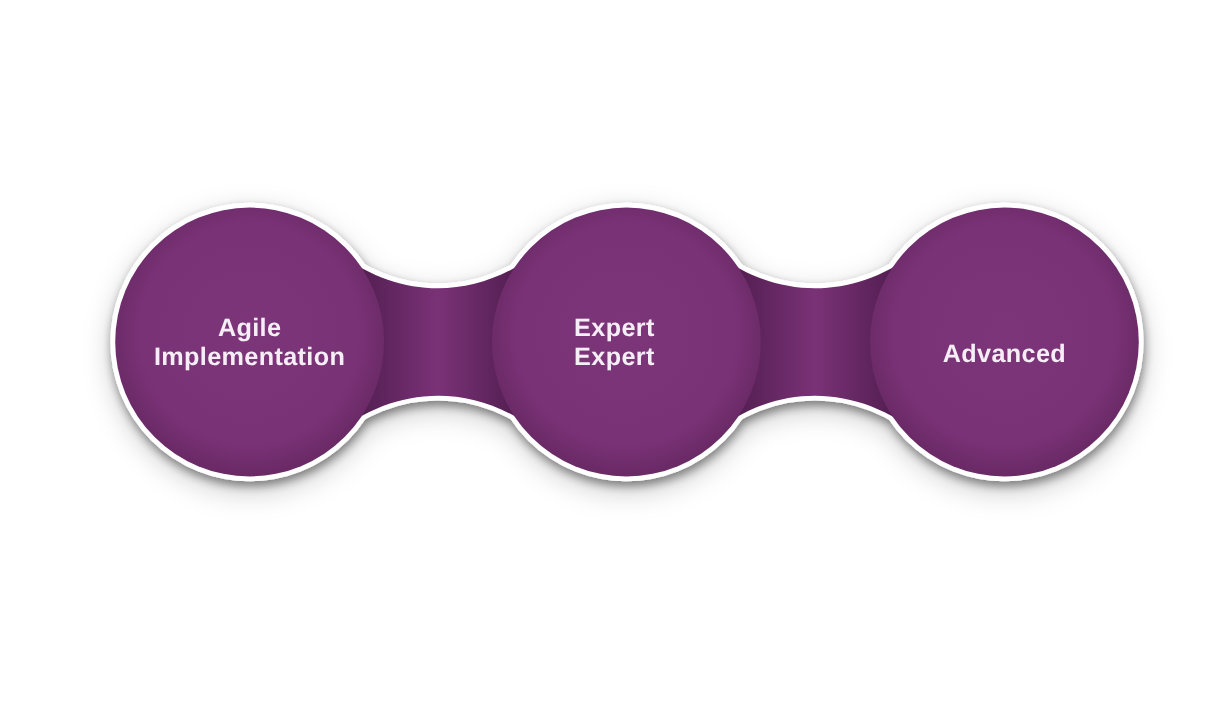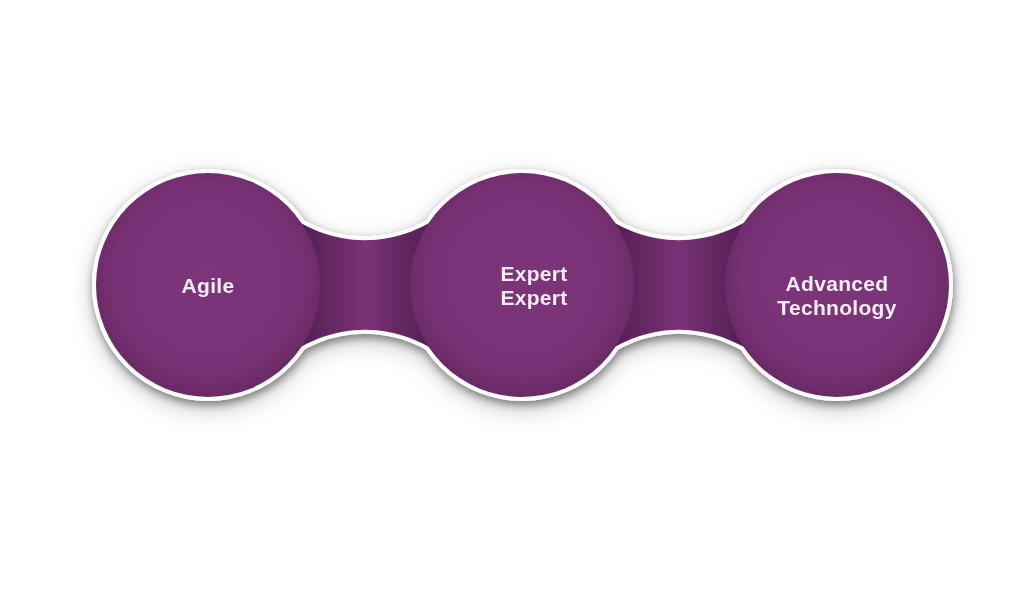--- a/index.html
+++ b/index.html
@@ -69,25 +69,25 @@
       <path d="M275,205 C330,252 400,252 455,205 L455,365 C400,318 330,318 275,365 Z" fill="url(#neckGrad)"></path>
       <path d="M589,205 C644,252 714,252 770,205 L770,365 C714,318 644,318 589,365 Z" fill="url(#neckGrad)"></path>
       <circle cx="208" cy="285" r="112" fill="url(#circGrad)"></circle>
       <circle cx="522" cy="285" r="112" fill="url(#circGrad)"></circle>
       <circle cx="837" cy="285" r="112" fill="url(#circGrad)"></circle>
     </g>
   </svg>
 
   <div class="node-label" style="left:208px; top:286px;">
     <div>Agile</div>
+    <div>Implementation</div>
   </div>
 
-  <div class="node-label" style="left:534px; top:286px;">
+  <div class="node-label" style="left:512px; top:286px;">
     <div>Expert</div>
     <div>Expert</div>
   </div>
 
   <div class="node-label" style="left:837px; top:296px;">
     <div>Advanced</div>
-    <div>Technology</div>
   </div>
 
 </div>
 
 </body></html>

